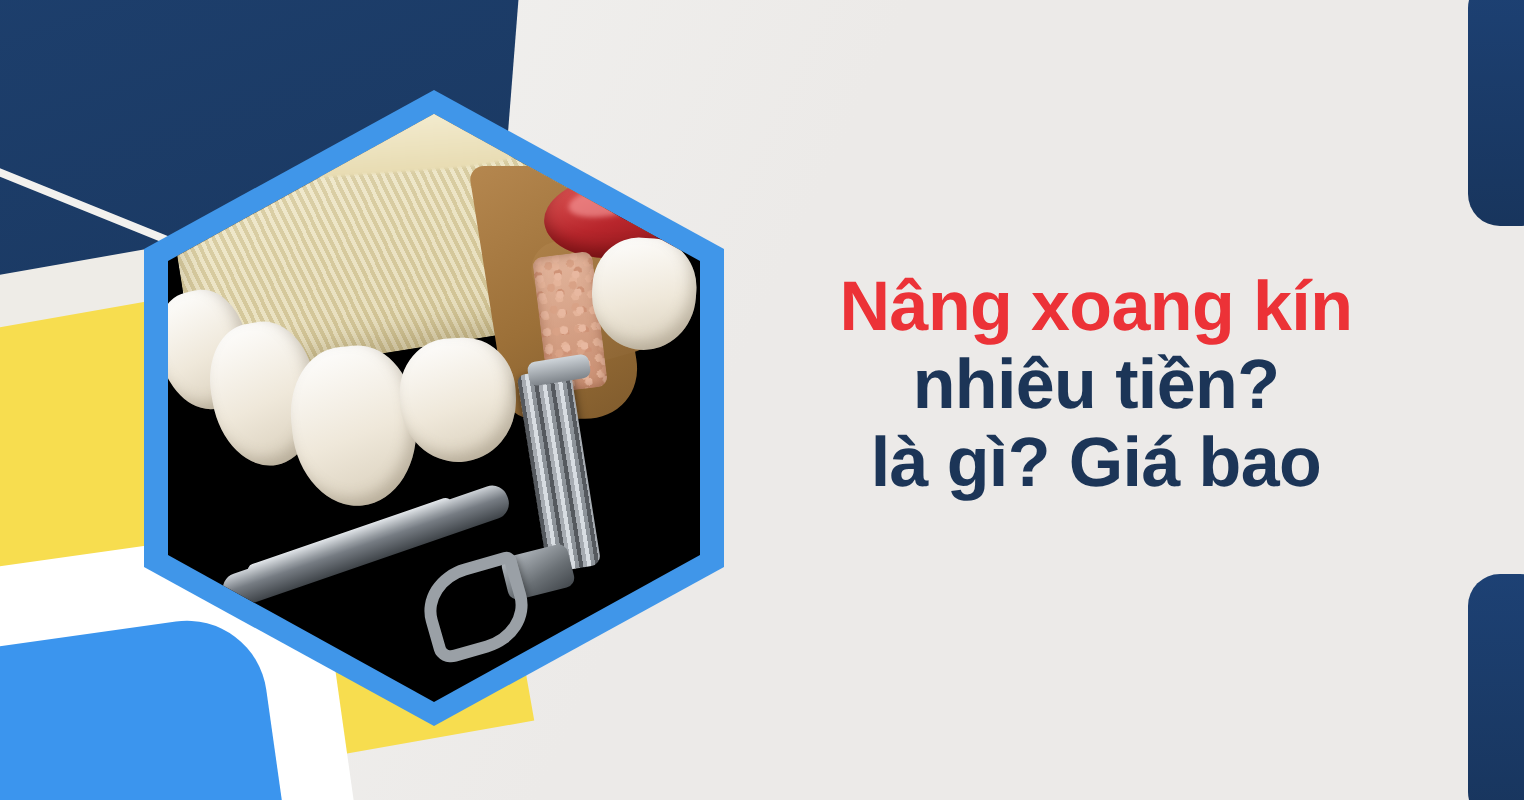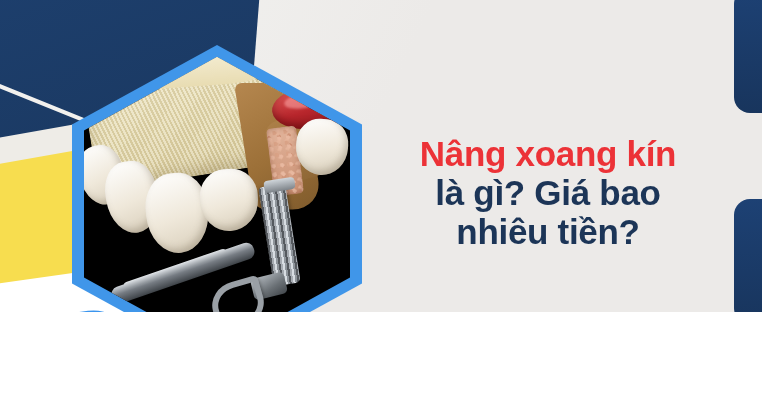--- a/index.html
+++ b/index.html
@@ -7,21 +7,21 @@
     padding: 0;
     background: #ffffff;
   }
   body {
     font-family: "Liberation Sans", sans-serif;
   }
 
   #banner {
     position: relative;
     width: 762px;
-    height: 312px;
+    height: 400px;
     overflow: hidden;
     background: #efefed;
   }
 
   
   .bg-right {
     position: absolute;
     inset: 0;
     background: linear-gradient(115deg, #f4f4f2 0%, #eceae8 48%, #eceae8 100%);
   }
@@ -374,17 +374,17 @@
         <div class="handle-bar"></div>
         <div class="handle-ring"></div>
         <div class="handle-knob"></div>
 
       </div>
     </div>
   </div>
 
   <div class="headline">
     <span class="line-red">Nâng xoang kín</span>
+    <span class="line-navy">nhiêu tiền?</span>
     <span class="line-navy">là gì? Giá bao</span>
-    <span class="line-navy">nhiêu tiền?</span>
   </div>
 
 </div>
 
 </body></html>

